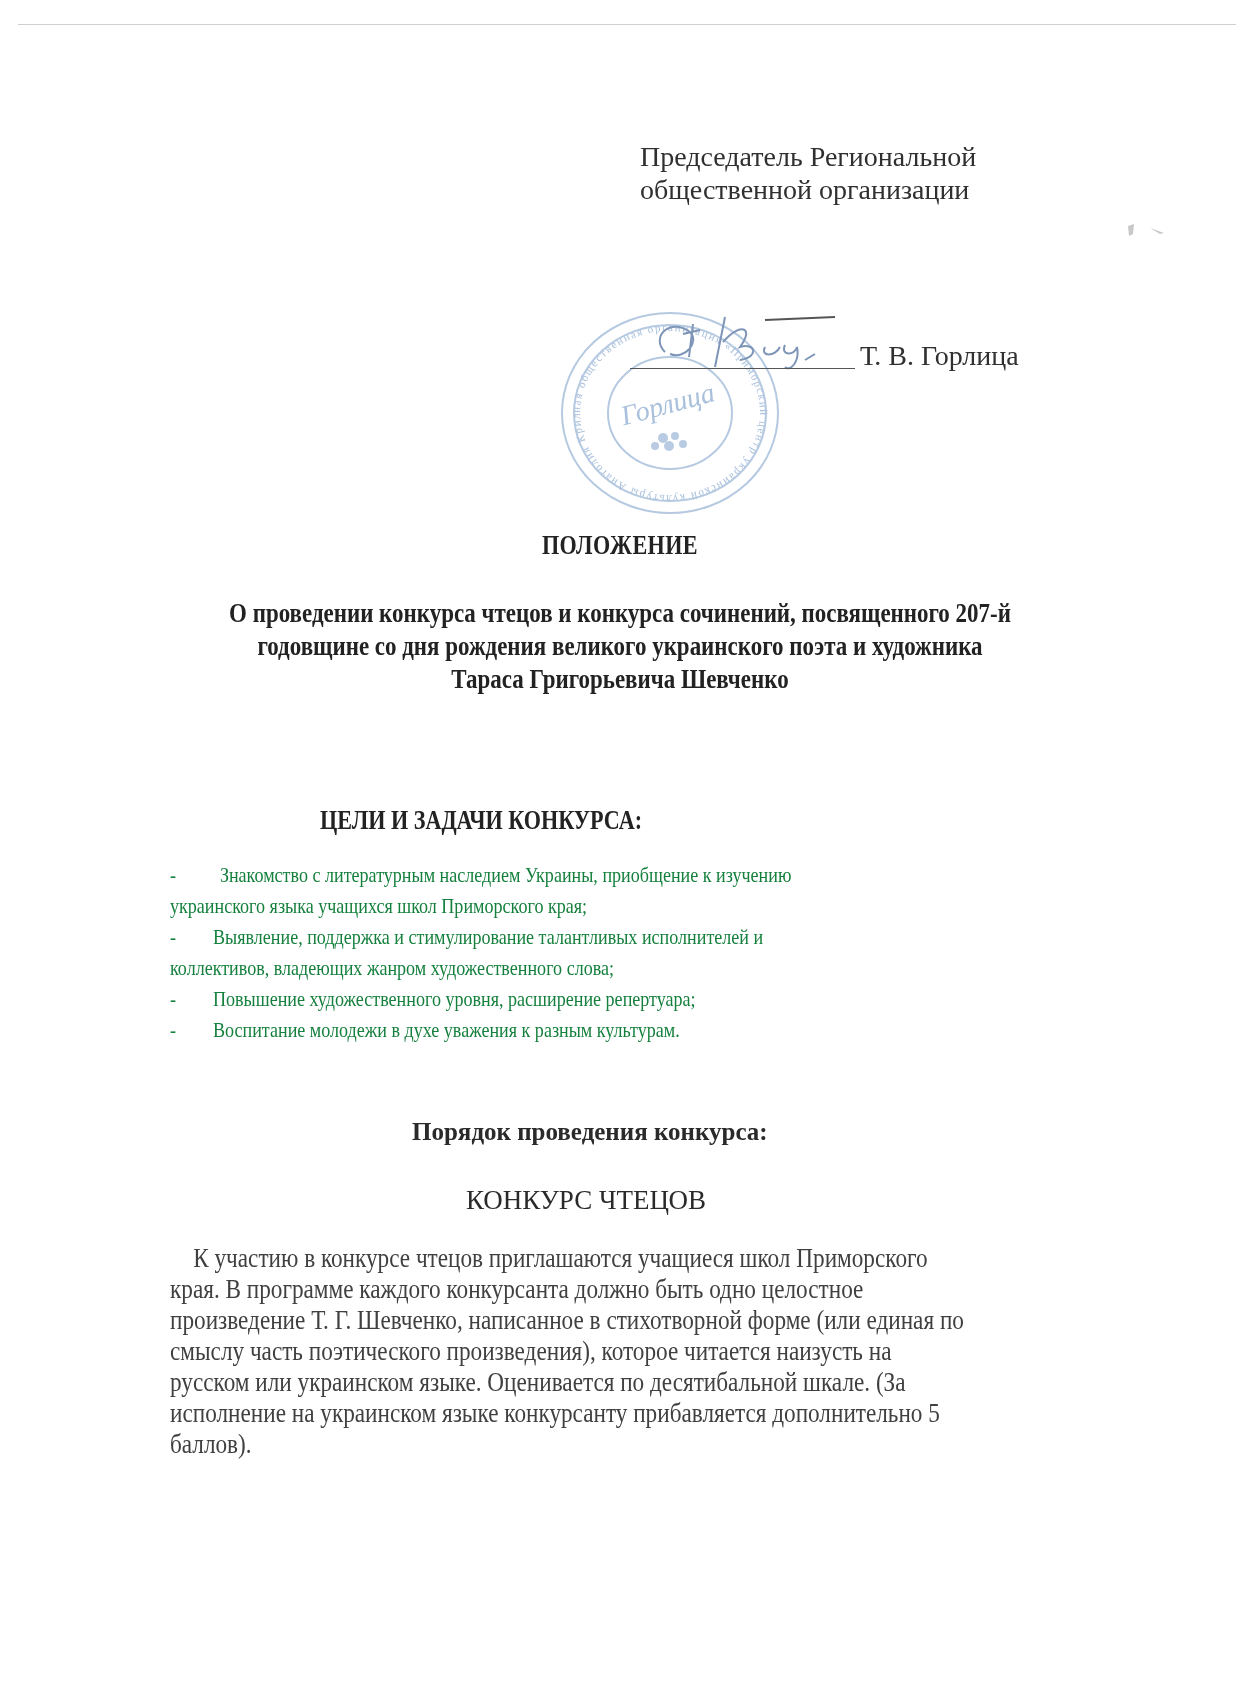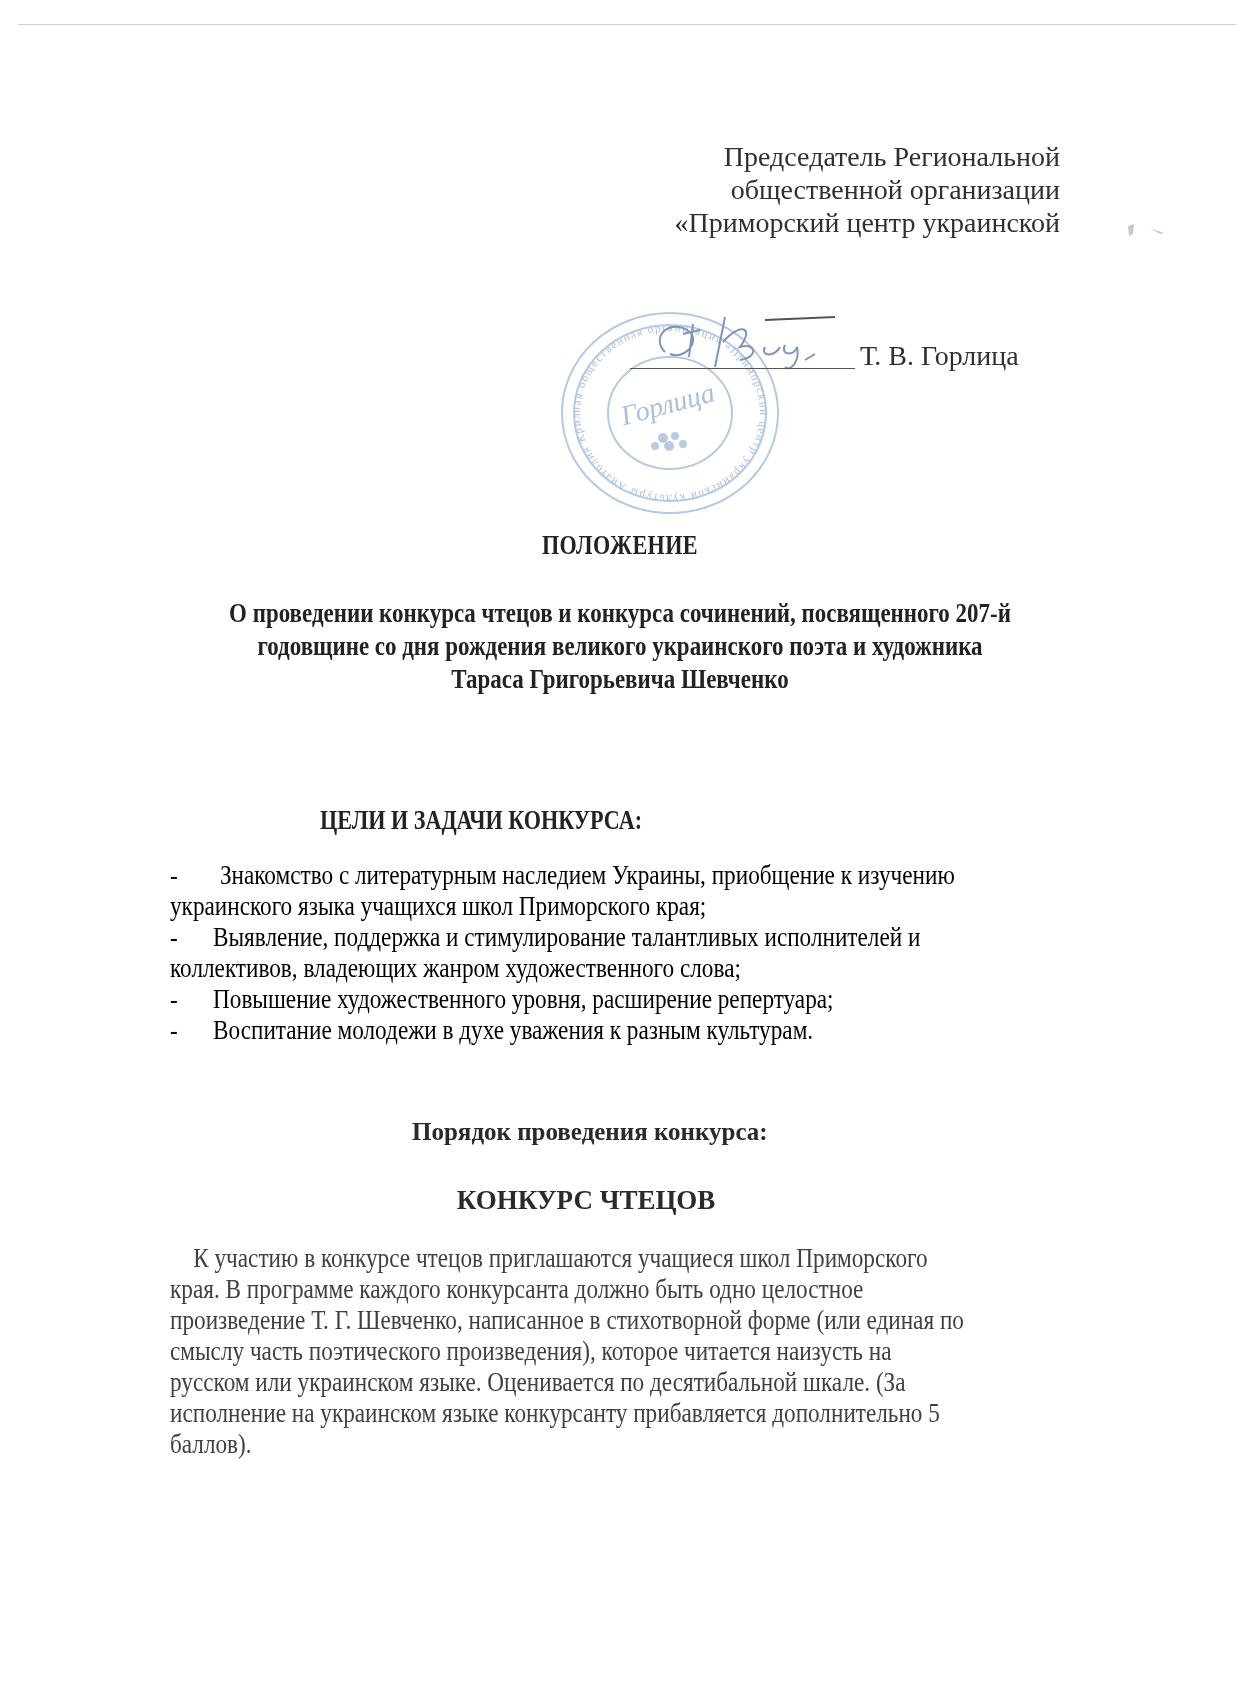--- a/index.html
+++ b/index.html
@@ -24,21 +24,20 @@
       background: #cfcfcf;
     }
     .approval {
       position: absolute;
       left: 640px;
       top: 140px;
       width: 420px;
       font-size: 28px;
       line-height: 33px;
       color: #303030;
-      text-align: right;
     }
     .approval div { white-space: nowrap; }
     .sign-line {
       position: absolute;
       left: 630px;
       top: 368px;
       width: 225px;
       height: 1px;
       background: #555;
     }
@@ -108,23 +107,23 @@
       color: #222;
       transform: scaleX(0.82);
       transform-origin: 0 0;
       white-space: nowrap;
     }
     .goals {
       position: absolute;
       left: 170px;
       top: 860px;
       width: 1000px;
-      font-size: 27px;
+      font-size: 21px;
       line-height: 31px;
-      color: #000000;
+      color: #15803d;
     }
     .goals .line {
       white-space: nowrap;
       transform: scaleX(0.86);
       transform-origin: 0 0;
     }
     .goals .bullet-row { position: relative; }
     .goals .dash {
       display: inline-block;
       width: 30px;
@@ -138,21 +137,21 @@
       color: #2a2a2a;
       text-underline-offset: 4px;
       white-space: nowrap;
     }
     .contest-heading {
       position: absolute;
       left: 0;
       top: 1185px;
       width: 1172px;
       text-align: center;
-      font-weight: bold;
+      font-weight: normal;
       font-size: 27px;
       color: #2a2a2a;
     }
     .body-para {
       position: absolute;
       left: 170px;
       top: 1243px;
       width: 1000px;
       font-size: 27px;
       line-height: 31px;
@@ -165,21 +164,20 @@
     }
   </style>
 </head>
 <body>
 
 <div class="scan-edge"></div>
 
 <div class="approval">
   <div>Председатель Региональной</div>
   <div>общественной организации</div>
-  <div>«Приморский центр  украинской</div>
 </div>
 
 <svg class="stamp" viewBox="0 0 230 210">
   <g fill="none" stroke="#a9c0dc" stroke-width="2" opacity="0.85">
     <ellipse cx="115" cy="105" rx="108" ry="100"></ellipse>
     <ellipse cx="115" cy="105" rx="96" ry="88"></ellipse>
     <ellipse cx="115" cy="105" rx="62" ry="56"></ellipse>
   </g>
   <path id="stampArc" d="M 25 105 A 90 82 0 1 1 205 105 A 90 82 0 1 1 25 105" fill="none"></path>
   <text font-size="11" fill="#a9c0dc" font-family="Liberation Serif, serif" letter-spacing="1.5">

